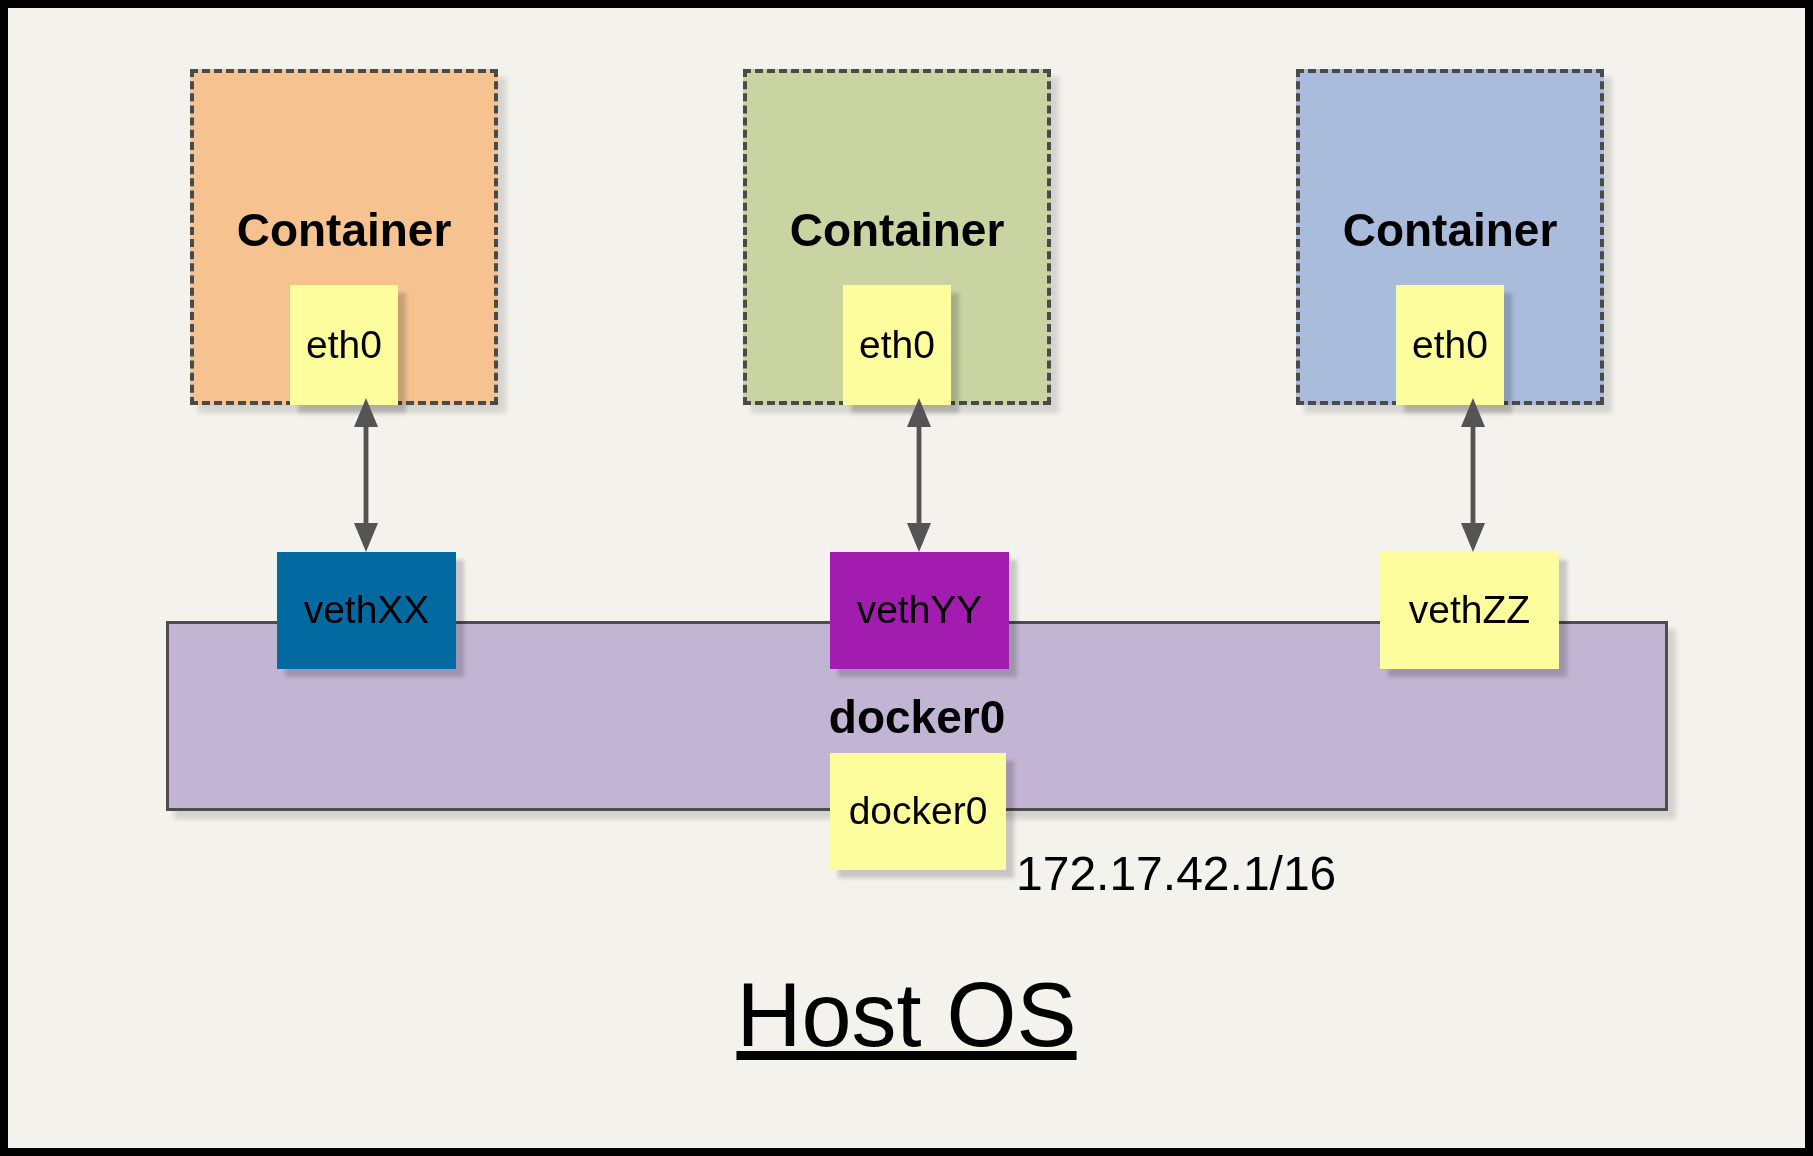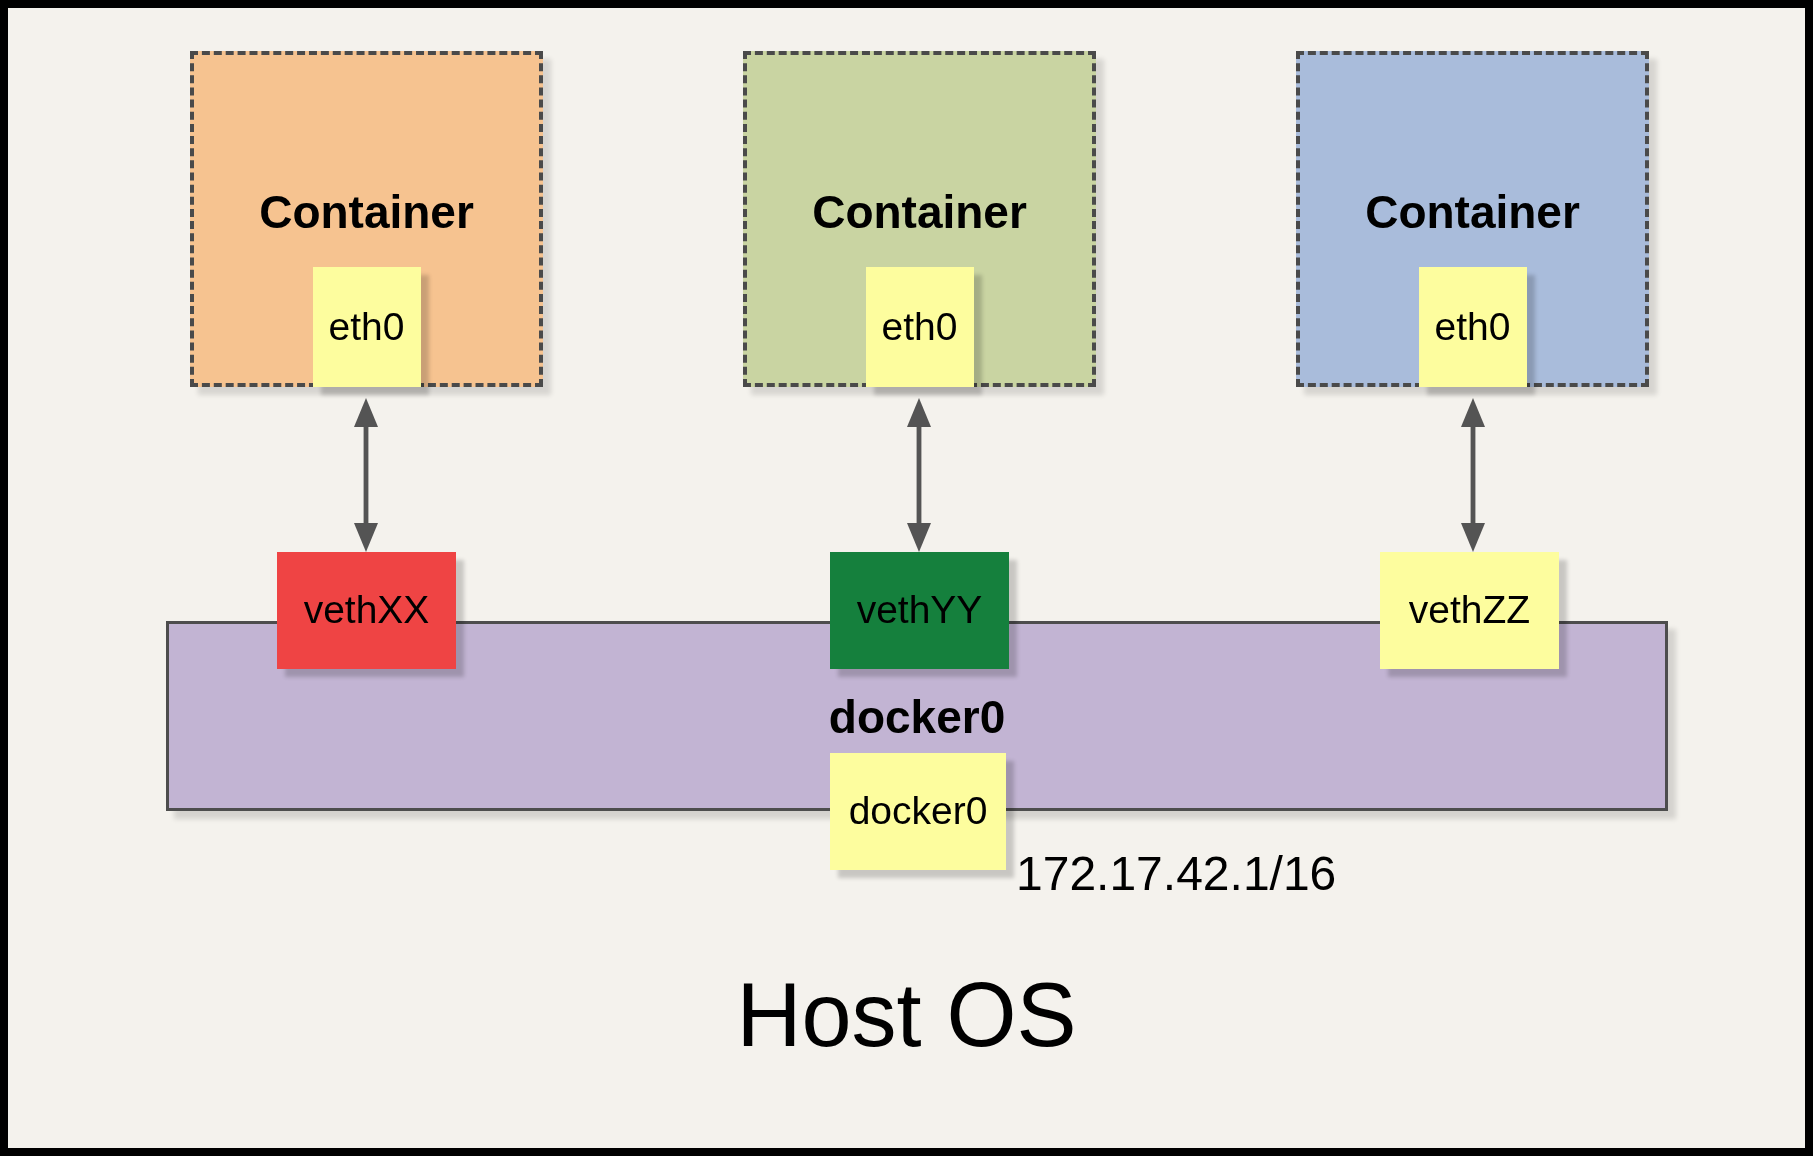--- a/index.html
+++ b/index.html
@@ -8,21 +8,21 @@
     width:1813px;height:1156px;
     box-sizing:border-box;
     border:8px solid #000;
     background:#f4f2ed;
     font-family:"Liberation Sans", sans-serif;
     color:#000;
     overflow:hidden;
   }
   .container-box{
     position:absolute;
-    top:43px;width:353px;height:336px;
+    top:61px;width:308px;height:336px;
     box-sizing:border-box;
     border:4px dashed #4a4a4a;
     box-shadow:8px 8px 5px rgba(0,0,0,0.12);
     z-index:1;
   }
   .container-title{
     position:absolute;left:0;right:0;top:132px;
     text-align:center;
     font-size:46px;font-weight:bold;line-height:1.1;
   }
@@ -53,21 +53,21 @@
     text-align:center;
     font-size:46px;font-weight:bold;line-height:1.1;
   }
   .ip-label{
     position:absolute;left:1008px;top:840px;
     font-size:48px;line-height:1.1;
   }
   .host-label{
     position:absolute;left:0;right:0;top:960px;
     text-align:center;
-    font-size:90px;line-height:1.05;
+    font-size:90px;line-height:1.05;text-decoration:underline;
   }
 </style>
 </head>
 <body>
 
 <div id="canvas">
 
   <div class="container-box" style="left: 182px; background-color: rgb(246, 195, 144);">
     <div class="container-title">Container</div>
     <div class="note eth0-note" style="background-color: rgb(253, 253, 158);">
@@ -102,24 +102,24 @@
   <svg class="arrow" style="left:1448px;" viewBox="0 0 34 156">
     <polygon points="17,1 5,30 29,30" fill="#545454"></polygon>
     <rect x="14.6" y="28" width="4.8" height="100" fill="#545454"></rect>
     <polygon points="17,155 5,126 29,126" fill="#545454"></polygon>
   </svg>
 
   <div class="bridge-bar" style="background-color: rgb(194, 180, 211);">
     <div class="bridge-title">docker0</div>
   </div>
 
-  <div class="note veth-note" style="left: 269px; background-color: #ef4444;">
+  <div class="note veth-note" style="left: 269px; background-color: #0369a1;">
     <span>vethXX</span>
   </div>
-  <div class="note veth-note" style="left: 822px; background-color: #15803d;">
+  <div class="note veth-note" style="left: 822px; background-color: #a21caf;">
     <span>vethYY</span>
   </div>
   <div class="note veth-note" style="left: 1372px; background-color: rgb(253, 253, 158); justify-content: center;">
     <span>vethZZ</span>
   </div>
 
   <div class="note docker0-note" style="background-color: rgb(253, 253, 158);">
     <span>docker0</span>
   </div>
 

